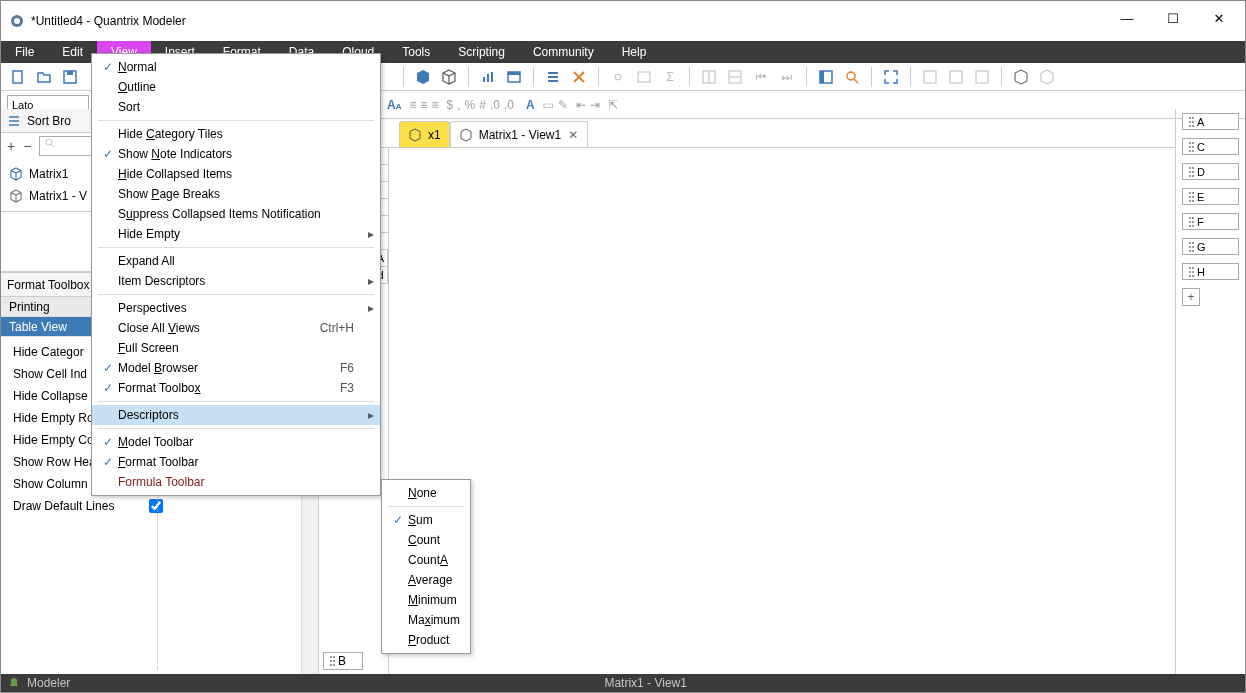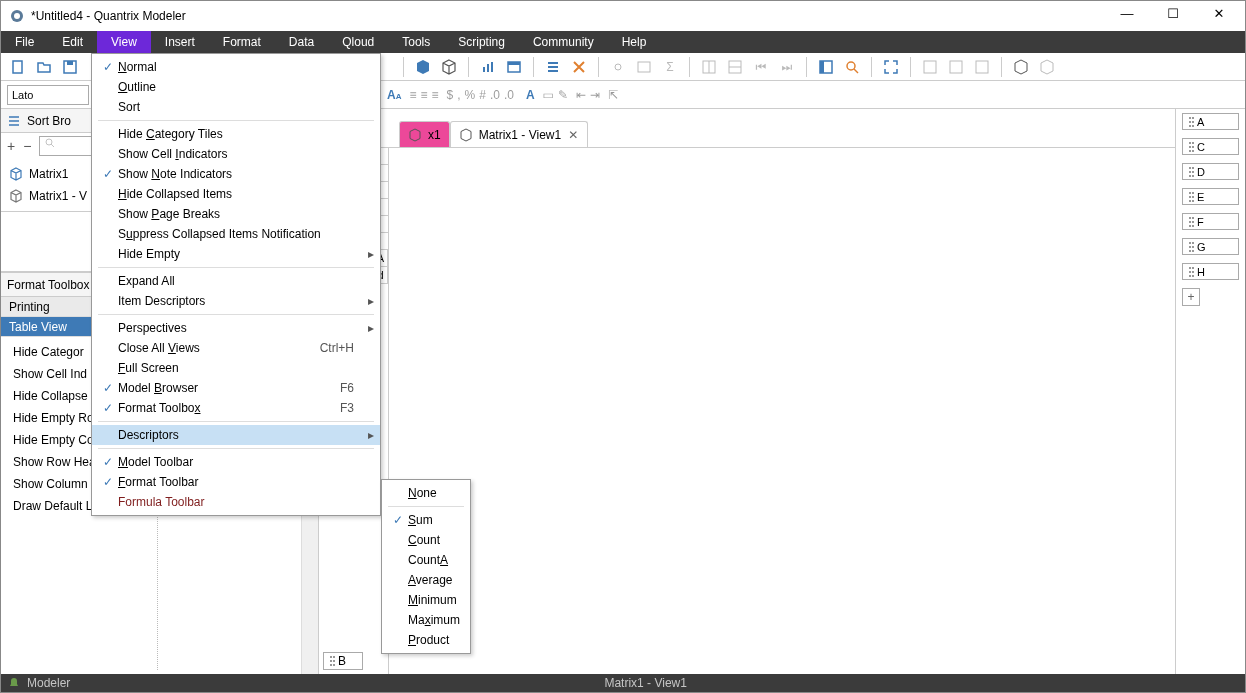--- a/index.html
+++ b/index.html
@@ -1,24 +1,24 @@
 <!DOCTYPE html>
 <html><head>
 <meta charset="utf-8">
 <style>
 * { margin: 0; padding: 0; box-sizing: border-box; font-family: "Segoe UI", Tahoma, sans-serif; font-size: 12px; }
 body { background: #fff; width: 1246px; height: 693px; overflow: hidden; border: 1px solid #888; position: relative; }
-.titlebar { height: 30px; display: flex; align-items: center; padding: 0 8px; background: #fff; }
+.titlebar { height: 40px; display: flex; align-items: center; padding: 0 8px; background: #fff; }
 .titlebar .app-icon { width: 16px; height: 16px; margin-right: 6px; }
 .titlebar .title { flex: 1; font-size: 12px; }
 .titlebar .win-controls { display: flex; gap: 18px; padding-right: 4px; }
 .titlebar .win-controls div { width: 28px; height: 20px; text-align: center; font-size: 13px; cursor: default; }
 .menubar { height: 22px; background: #3b3b3b; color: #fff; display: flex; align-items: stretch; }
 .menubar .menu-item { padding: 0 14px; display: flex; align-items: center; cursor: default; }
-.menubar .menu-item.active { background: #6d28d9; }
+.menubar .menu-item.active { background: #d946ef; }
 .toolbar { height: 28px; background: #fff; border-bottom: 1px solid #ccc; display: flex; align-items: center; padding: 0 6px; gap: 4px; position: relative; }
 .toolbar .sep { width: 1px; height: 20px; background: #ccc; margin: 0 4px; }
 .toolbar .tbtn { width: 22px; height: 22px; display: flex; align-items: center; justify-content: center; color: #555; cursor: default; }
 .toolbar .tbtn svg { width: 16px; height: 16px; }
 .font-row { height: 28px; background: #fff; border-bottom: 1px solid #ccc; display: flex; align-items: center; padding: 0 6px; gap: 4px; }
 .font-input { width: 82px; height: 20px; border: 1px solid #aaa; padding: 0 4px; font-size: 11px; }
 
 .workspace { position: absolute; top: 108px; bottom: 18px; left: 0; right: 0; display: flex; }
 .left-pane { width: 318px; display: flex; flex-direction: column; border-right: 1px solid #ccc; }
 .model-browser { border-bottom: 1px solid #ccc; flex: 0 0 auto; }
@@ -40,21 +40,21 @@
 .ft-row { height: 22px; display: flex; align-items: center; gap: 16px; }
 .ft-row .lbl { width: 120px; white-space: nowrap; overflow: hidden; text-overflow: ellipsis; }
 .ft-row input[type=checkbox] { width: 14px; height: 14px; }
 .ft-vsep { position: absolute; left: 156px; top: 60px; bottom: 4px; border-left: 1px dotted #bbb; }
 .ft-scroll { position: absolute; right: 0; top: 60px; bottom: 0; width: 17px; background: #f0f0f0; border-left: 1px solid #ddd; }
 .ft-scroll .up, .ft-scroll .down { height: 17px; background: #e5e5e5; text-align: center; font-size: 9px; line-height: 17px; }
 
 .main-pane { flex: 1; display: flex; flex-direction: column; position: relative; }
 .editor-tabs { position: absolute; left: 0; right: 0; top: 12px; height: 26px; display: flex; align-items: center; padding-left: 80px; gap: 0; }
 .editor-tab { height: 26px; border: 1px solid #ccc; border-bottom: none; border-radius: 3px 3px 0 0; background: #fff; display: flex; align-items: center; padding: 0 8px; gap: 6px; }
-.editor-tab.inactive { background: #ec4899; }
+.editor-tab.inactive { background: #fde047; }
 .editor-tab .close { width: 12px; text-align: center; color: #666; }
 .editor-body { position: absolute; top: 38px; left: 0; right: 0; bottom: 0; border-top: 1px solid #ccc; background: #fff; display: flex; }
 .grid-col { width: 70px; border-right: 1px solid #ccc; display: flex; flex-direction: column; }
 .grid-gap { flex: 1; }
 .grid-cell { height: 17px; border-bottom: 1px solid #ccc; display: flex; align-items: center; justify-content: center; font-size: 11px; }
 .grid-wide { border-right: 1px solid #ccc; }
 .cat-row { position: absolute; bottom: 4px; left: 4px; height: 18px; border: 1px solid #aaa; width: 40px; display: flex; align-items: center; padding-left: 6px; gap: 4px; font-size: 11px; background: #fff; }
 
 .right-pane { width: 70px; border-left: 1px solid #ccc; padding: 4px 6px; display: flex; flex-direction: column; gap: 8px; }
 .cat-item { height: 17px; border: 1px solid #aaa; background: #fff; display: flex; align-items: center; padding-left: 6px; gap: 4px; font-size: 11px; }
@@ -429,26 +429,20 @@
       <span class="arrow"></span>
     </div>
     <div class="menu-divider"></div>
     <div class="menu-row">
       <span class="chk"></span>
       <span class="label">Hide <u>C</u>ategory Tiles</span>
       <span class="accel"></span>
       <span class="arrow"></span>
     </div>
     <div class="menu-row">
-      <span class="chk"></span>
-      <span class="label">Show Cell <u>I</u>ndicators</span>
-      <span class="accel"></span>
-      <span class="arrow"></span>
-    </div>
-    <div class="menu-row">
       <span class="chk">✓</span>
       <span class="label">Show <u>N</u>ote Indicators</span>
       <span class="accel"></span>
       <span class="arrow"></span>
     </div>
     <div class="menu-row">
       <span class="chk"></span>
       <span class="label"><u>H</u>ide Collapsed Items</span>
       <span class="accel"></span>
       <span class="arrow"></span>

